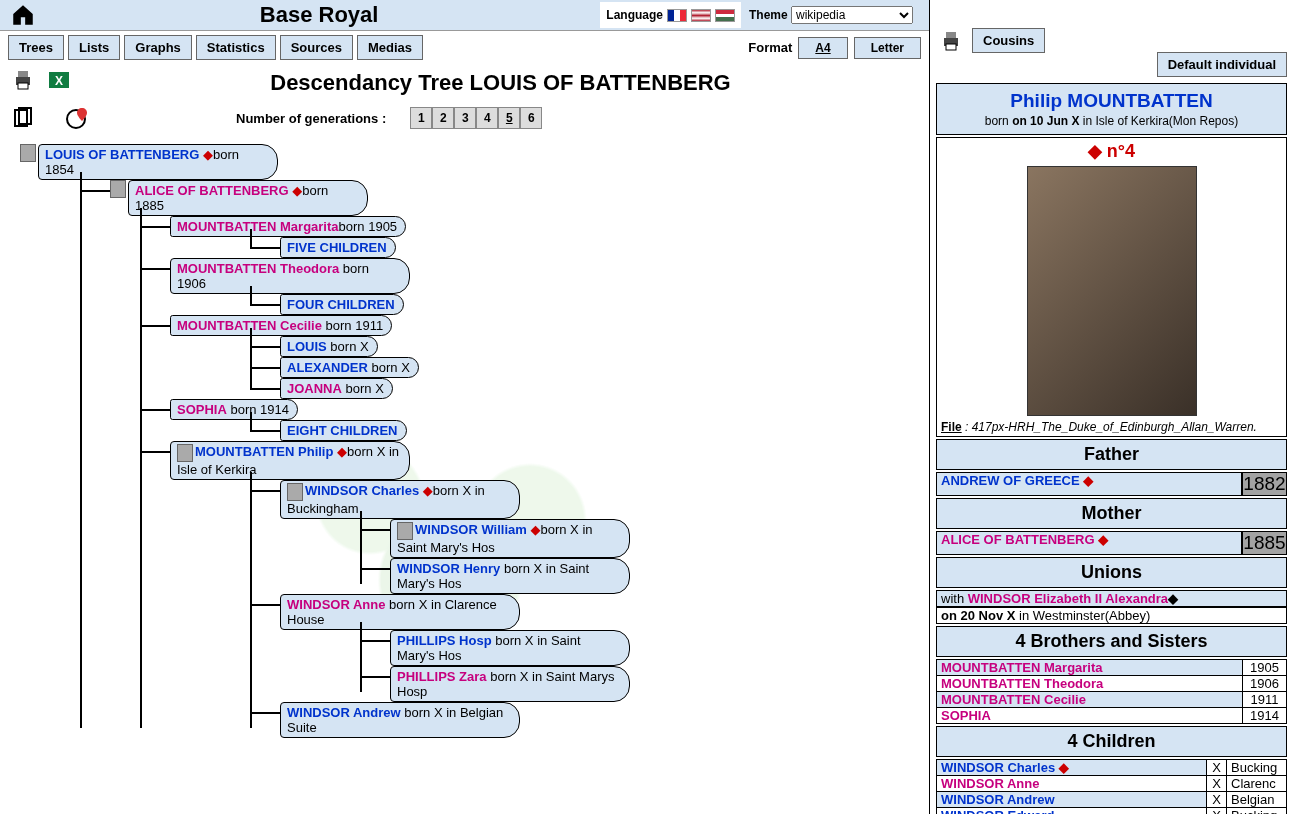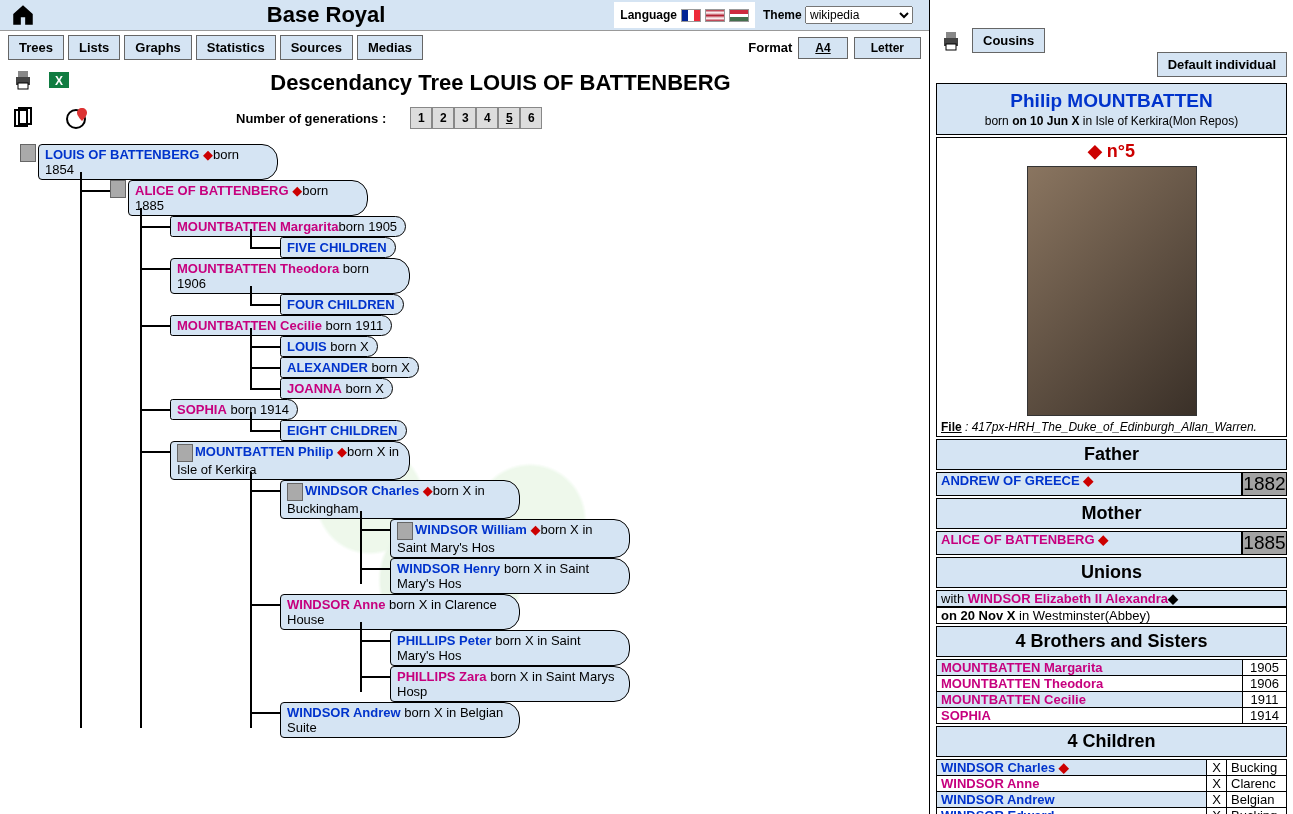--- a/index.html
+++ b/index.html
@@ -6,21 +6,21 @@
   body { margin:0; font-family: Arial, sans-serif; font-size:13px; background:#fff; }
   .main { display:flex; width:1293px; height:814px; }
   .left { width:930px; border-right:1px solid #000; overflow:hidden; position:relative; }
   .right { width:363px; overflow:hidden; }
   .header { background:#d5e4f3; display:flex; align-items:center; padding:2px 8px; border-bottom:1px solid #999; }
   .home-icon { width:30px; height:26px; cursor:pointer; }
   .title { flex:1; text-align:center; font-size:22px; font-weight:bold; color:#000; }
   .lang-area { font-size:12px; font-weight:bold; padding:0 8px; display:flex; align-items:center; gap:4px; background:#fff; padding:6px;}
   .flag { width:20px; height:13px; display:inline-block; border:1px solid #999; }
   .theme-area { font-size:12px; font-weight:bold; padding:0 8px; }
-  .theme-area select { width:108px; font-size:12px; }
+  .theme-area select { width:122px; font-size:12px; }
   .nav { background:#fff; padding:4px 8px; display:flex; gap:4px; align-items:center; }
   .nav-btn { background:#d5e4f3; border:1px solid #666; padding:4px 10px; font-size:13px; font-weight:bold; cursor:pointer; }
   .format-area { margin-left:auto; font-size:13px; font-weight:bold; display:flex; align-items:center; gap:6px; }
   .fmt-btn { background:#d5e4f3; border:1px solid #666; padding:3px 16px; font-size:12px; font-weight:bold; cursor:pointer; }
   .fmt-btn.active { text-decoration:underline; }
   .toolbar { padding:4px 8px; display:flex; align-items:flex-start; gap:6px; }
   .tool-icon { width:30px; height:24px; cursor:pointer; }
   .page-title { flex:1; text-align:center; font-size:22px; font-weight:bold; color:#000; padding:2px 0; }
   .toolbar2 { padding:4px 8px; display:flex; align-items:center; gap:24px; }
   .gen-label { font-size:13px; font-weight:bold; margin-left:120px; }
@@ -149,21 +149,21 @@
                   </div></div>
                 <div class="child-row"><div class="bubble"><span class="name female">SOPHIA</span><span class="tail"> born 1914</span></div><div class="children" style="margin-left:110px">
                     <div class="child-row"><div class="bubble"><span class="name male">EIGHT CHILDREN</span></div></div>
                   </div></div>
                 <div class="child-row"><div class="bubble"><span class="thumb"></span><span class="name male">MOUNTBATTEN Philip</span> <span class="diamond">◆</span><span class="tail">born X in Isle of Kerkira</span></div><div class="children" style="margin-left:110px">
                     <div class="child-row"><div class="bubble"><span class="thumb"></span><span class="name male">WINDSOR Charles</span> <span class="diamond">◆</span><span class="tail">born X in Buckingham</span></div><div class="children" style="margin-left:110px">
                         <div class="child-row"><div class="bubble"><span class="thumb"></span><span class="name male">WINDSOR William</span> <span class="diamond">◆</span><span class="tail">born X in Saint Mary's Hos</span></div></div>
                         <div class="child-row"><div class="bubble"><span class="name male">WINDSOR Henry</span><span class="tail"> born X in Saint Mary's Hos</span></div></div>
                       </div></div>
                     <div class="child-row"><div class="bubble"><span class="name female">WINDSOR Anne</span><span class="tail"> born X in Clarence House</span></div><div class="children" style="margin-left:110px">
-                        <div class="child-row"><div class="bubble"><span class="name male">PHILLIPS Peter</span><span class="tail"> born X in Saint Mary's Hos</span></div></div>
+                        <div class="child-row"><div class="bubble"><span class="name male">PHILLIPS Hosp</span><span class="tail"> born X in Saint Mary's Hos</span></div></div>
                         <div class="child-row"><div class="bubble"><span class="name female">PHILLIPS Zara</span><span class="tail"> born X in Saint Marys Hosp</span></div></div>
                       </div></div>
                     <div class="child-row"><div class="bubble"><span class="name male">WINDSOR Andrew</span><span class="tail"> born X in Belgian Suite</span></div></div>
                   </div></div>
               </div></div>
           </div></div>
       </div>
   </div>
 
   <div class="right">
@@ -174,21 +174,21 @@
           <rect x="7" y="15" width="10" height="6" fill="#fff" stroke="#000"></rect>
         </svg>
       <button class="rbtn">Cousins</button>
       <button class="rbtn">Default individual</button>
     </div>
     <div class="rtitle-box">
       <div class="rname">Philip MOUNTBATTEN</div>
       <div class="rborn"><span>born </span><b>on 10 Jun X</b><span> in Isle of Kerkira(Mon Repos)</span></div>
     </div>
     <div class="rsection">
-      <div class="rno">◆ n°5</div>
+      <div class="rno">◆ n°4</div>
       <div class="rphoto"></div>
       <div class="rfile"><span class="lbl">File</span><span> : 417px-HRH_The_Duke_of_Edinburgh_Allan_Warren.</span></div>
     </div>
     <div class="rh">Father</div>
     <div class="rrow">
         <div class="c1"><span class="male">ANDREW OF GREECE</span> <span class="diamond">◆</span></div>
         <div class="c2">1882</div>
       </div>
     <div class="rh">Mother</div>
     <div class="rrow">

